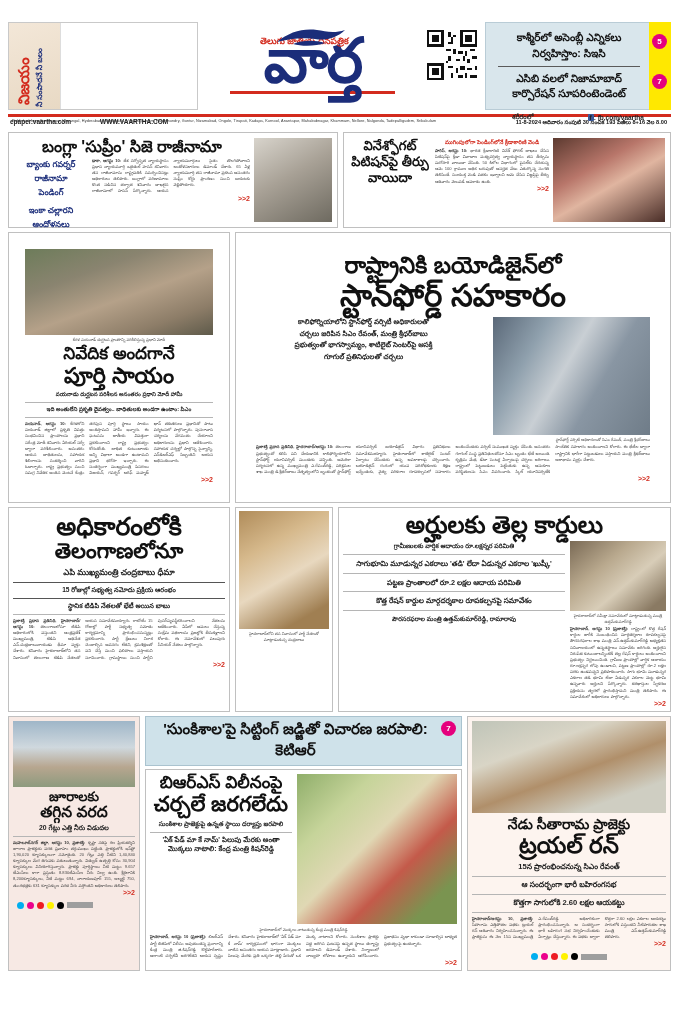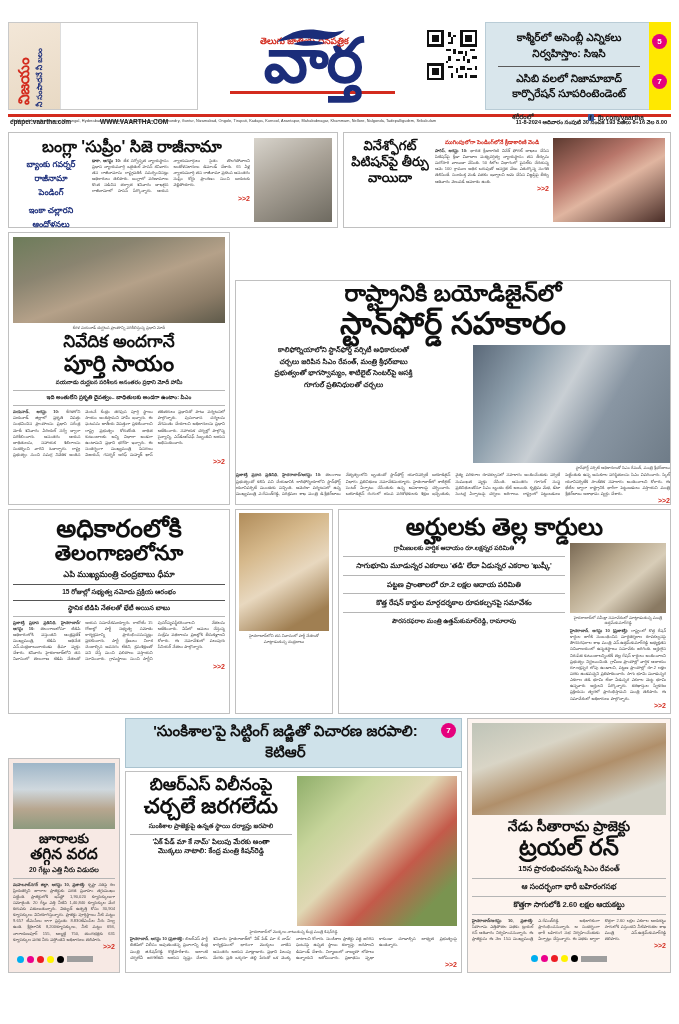--- a/index.html
+++ b/index.html
@@ -131,21 +131,21 @@
   }
 
   
   .mid-row { display: flex; gap: 5px; margin-top: 4px; }
   .mid-a { width: 222px; }
   .mid-b { width: 98px; }
   .mid-c { flex: 1; }
 
   
   .bot-row { display: flex; gap: 5px; margin-top: 4px; }
-  .bot-a { width: 112px; margin-top: 40px; }
+  .bot-a { width: 132px; }
   .bot-b { flex: 1; }
   .bot-c { width: 204px; }
 
   .ktr-banner {
     background: #cfe2ea; border: 1px solid #aac3cf; padding: 3px 22px 3px 6px;
     position: relative; text-align: center;
   }
   .ktr-banner .t { font-size: 15px; font-weight: bold; color: #111; }
 
   .cmyk { display: flex; gap: 3px; align-items: center; padding: 6px 4px 2px 4px; }
@@ -287,37 +287,37 @@
           <span>భారత క్రీడాకారిణి వినేశ్ ఫోగట్ దాఖలు చేసిన పిటిషన్‌పై క్రీడా వివాదాల మధ్యవర్తిత్వ న్యాయస్థానం తన తీర్పును మరోసారి వాయిదా వేసింది. 50 కిలోల విభాగంలో ఫైనల్‌కు చేరుకున్న ఆమె 100 గ్రాముల అధిక బరువుతో అనర్హత వేటు ఎదుర్కొన్న సంగతి తెలిసిందే. సంయుక్త వెండి పతకం ఇవ్వాలని ఆమె చేసిన విజ్ఞప్తిపై తీర్పు ఆదివారం వెలువడే అవకాశం ఉంది.</span>
         </div>
         <span class="jump">&gt;&gt;2</span>
       </div>
       <div class="ph photo-vinesh" style="width:112px;"></div>
     </div>
   </div>
 
   <div class="main-row">
 
-    <div class="box lead-left" style="padding:4px;">
+    <div class="box lead-left" style="padding:16px;">
       <div class="ph photo-modi"></div>
       <div class="cap" style="margin:2px 0 3px;">కేరళ వయనాడ్ దుర్ఘటన ప్రాంతాన్ని పరిశీలిస్తున్న ప్రధాని మోదీ</div>
       <div class="hl" style="font-size:17px;">నివేదిక అందగానే</div>
       <div class="hl" style="font-size:22px; margin-top:1px;">పూర్తి సాయం</div>
       <div class="sub" style="font-size:5.6px; margin-top:3px;">వయనాడు దుర్ఘటన పరిశీలన అనంతరం ప్రధాని మోదీ హామీ</div>
       <div class="rule"></div>
       <div class="sub" style="font-size:5.6px;">ఇది అంతులేని ప్రకృతి దైవత్వం.. బాధితులకు అండగా ఉంటాం: పిఎం</div>
       <div class="rule"></div>
       <div class="body-txt" style="column-count:3;">
         <b>వయనాడ్, ఆగస్టు 10:</b>
         <span>కేరళలోని వయనాడ్ జిల్లాలో ప్రకృతి విపత్తు సంభవించిన ప్రాంతాలను ప్రధాని నరేంద్ర మోదీ శనివారం ఏరియల్ సర్వే ద్వారా పరిశీలించారు. అనంతరం ఆయన బాధితులను, సహాయక శిబిరాలను సందర్శించి వారిని ఓదార్చారు. రాష్ట్ర ప్రభుత్వం నుంచి సమగ్ర నివేదిక అందిన వెంటనే కేంద్రం తరఫున పూర్తి స్థాయి సాయం అందిస్తామని హామీ ఇచ్చారు. ఈ ఘటనను జాతీయ విపత్తుగా ప్రకటించాలని రాష్ట్ర ప్రభుత్వం కోరుతోంది. బాధిత కుటుంబాలకు అన్ని విధాలా అండగా ఉంటామని ప్రధాని భరోసా ఇచ్చారు. ఈ సందర్భంగా ముఖ్యమంత్రి పినరయి విజయన్, గవర్నర్ ఆరిఫ్ మహ్మద్ ఖాన్ తదితరులు ప్రధానితో పాటు పర్యటనలో పాల్గొన్నారు. పునరావాస చర్యలను వేగవంతం చేయాలని అధికారులను ప్రధాని ఆదేశించారు. సహాయక చర్యల్లో పాల్గొన్న సైన్యాన్ని, ఎన్‌డిఆర్‌ఎఫ్ సిబ్బందిని ఆయన అభినందించారు.</span>
       </div>
       <span class="jump">&gt;&gt;2</span>
     </div>
 
-    <div class="box lead-right" style="padding:0;margin-top:48px;">
+    <div class="box lead-right" style="padding:20px;">
       <div class="hl" style="font-size:23px;">రాష్ట్రానికి బయోడిజైన్‌లో</div>
       <div class="hl" style="font-size:31px; margin-top:2px;">స్టాన్‌ఫోర్డ్ సహకారం</div>
       <div style="display:flex; gap:22px; margin-top:4px;">
         <div style="width:215px;">
           <div class="sub" style="font-size:7.1px; line-height:1.65;">కాలిఫోర్నియాలోని స్టాన్‌ఫోర్డ్ వర్సిటీ అధికారులతో</div>
           <div class="sub" style="font-size:7.1px; line-height:1.65;">చర్చలు జరిపిన సిఎం రేవంత్, మంత్రి శ్రీధర్‌బాబు</div>
           <div class="sub" style="font-size:7.1px; line-height:1.65;">ప్రభుత్వంతో భాగస్వామ్యం, శాటిలైట్ సెంటర్‌పై ఆసక్తి</div>
           <div class="sub" style="font-size:7.1px; line-height:1.65;">గూగుల్ ప్రతినిధులతో చర్చలు</div>
         </div>
         <div class="ph photo-bio" style="flex:1;"></div>

